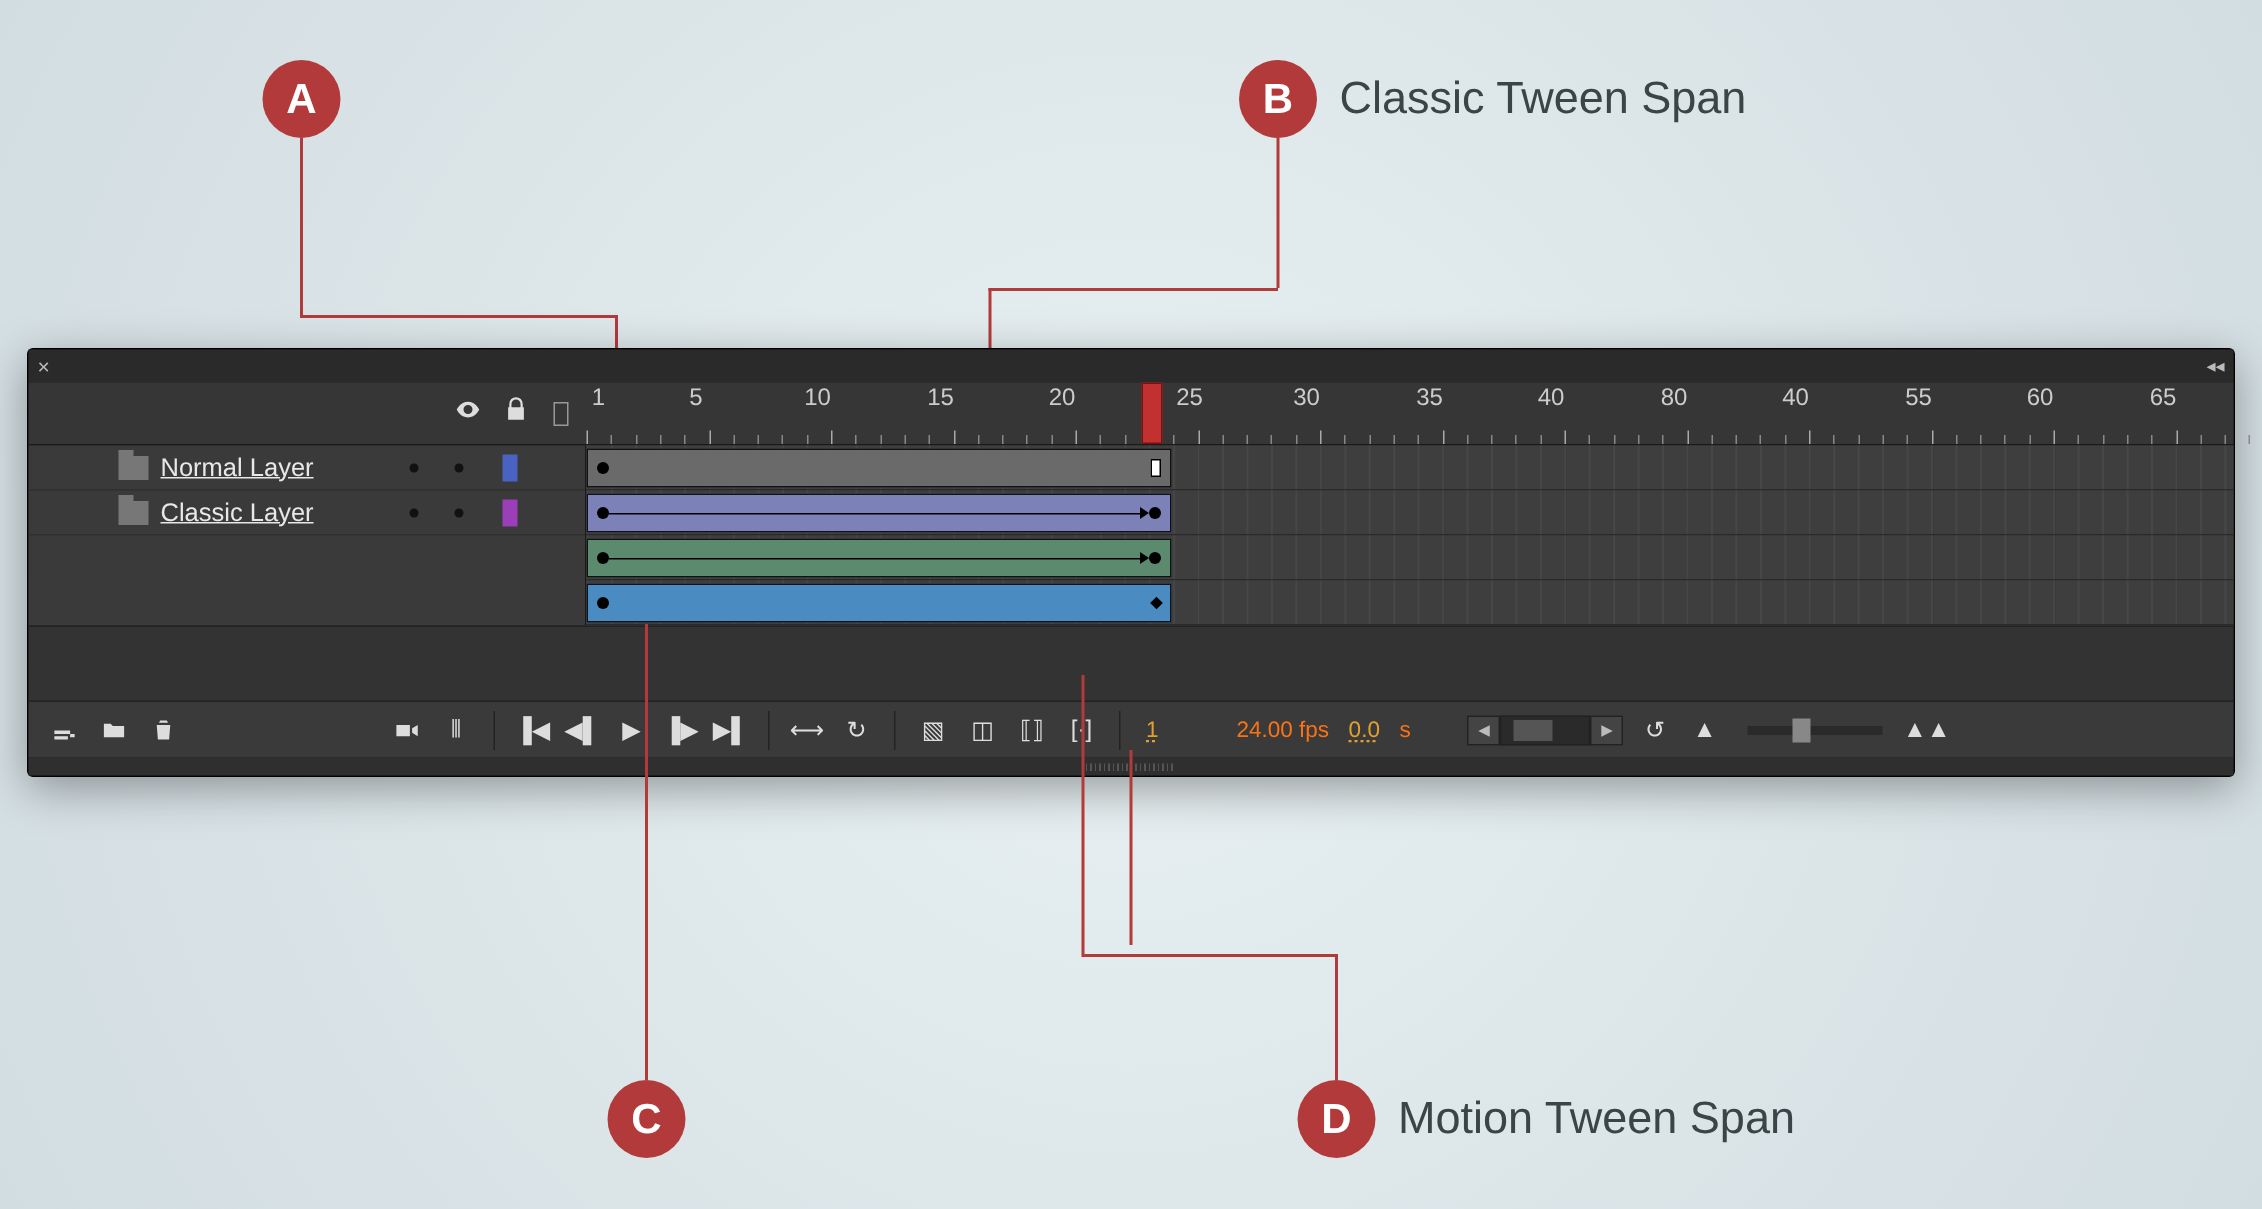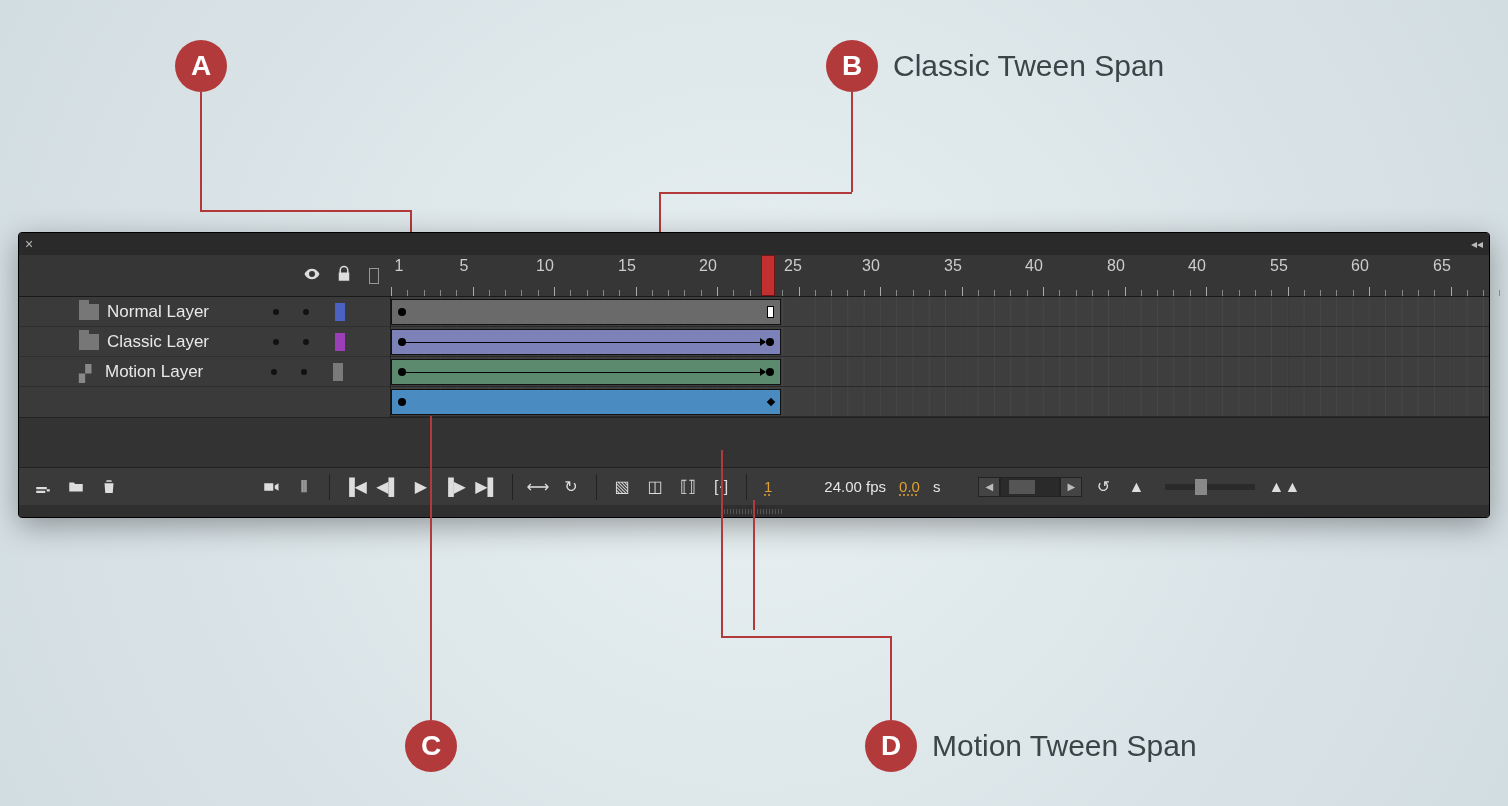--- a/index.html
+++ b/index.html
@@ -161,21 +161,21 @@
   border-bottom: 1px solid #2f2f2f;
 }
 .layer-icon {
   width: 20px; height: 16px; background:#777; position:relative;
 }
 .layer-icon::before{content:"";position:absolute;top:-4px;left:0;width:10px;height:4px;background:#777;}
 .motion-layer-icon {
   width: 18px; height:16px; position:relative;
 }
 .motion-layer-icon::after{content:"▞";color:#888;font-size:16px;}
-.layer-name { flex:0 0 150px;}
+.layer-name { flex:0 0 150px;text-decoration:underline;}
 .toggle-dot {
   width:6px;height:6px;border-radius:50%;background:#111;margin:0 8px;
 }
 .color-swatch {
   width:10px;height:18px;margin-left:10px;
 }
 
 
 .tracks {
   flex: 1;
@@ -235,21 +235,21 @@
   gap: 9px;
   padding: 0 12px;
   color: #ccc;
 }
 .sep { width:1px; height:26px; background:#222; margin:0 4px;}
 .ctrl-btn {
   width:24px;height:24px;display:flex;align-items:center;justify-content:center;
   cursor:pointer; color:#ddd; font-size:16px;
 }
 .yellow { color:#e0a030; font-size:15px; padding:0 4px; text-decoration: underline dotted; text-underline-offset: 3px;}
-.grey-info { color:#e5e5e5; font-size:15px;}
+.grey-info { color:#f97316; font-size:15px;}
 .scrollbar {
   display:flex;align-items:center;gap:0;
 }
 .sb-btn{width:22px;height:20px;background:#444;border:1px solid #222;display:flex;align-items:center;justify-content:center;color:#bbb;font-size:10px;cursor:pointer;}
 .sb-track{width:60px;height:20px;background:#2a2a2a;border:1px solid #222;position:relative;}
 .sb-thumb{position:absolute;left:8px;top:2px;height:14px;width:26px;background:#555;}
 .zoom-slider{width:90px;height:6px;background:#2a2a2a;position:relative;margin:0 8px;}
 .zoom-thumb{position:absolute;top:-5px;left:30px;width:12px;height:16px;background:#888;}
 .footer-grip{height:12px;background:#2f2f2f;display:flex;justify-content:center;align-items:center;}
 .grip{width:60px;height:5px;background-image:repeating-linear-gradient(to right,#555 0 1px,transparent 1px 3px);}
@@ -394,27 +394,20 @@
         <span class="toggle-dot"></span>
         <span class="color-swatch" style="background:#4a63c2"></span>
       </div>
       <div class="layer-row">
         <span class="layer-icon"></span>
         <span class="layer-name">Classic Layer</span>
         <span class="toggle-dot"></span>
         <span class="toggle-dot"></span>
         <span class="color-swatch" style="background:#9a3fb8"></span>
       </div>
-      <div class="layer-row">
-        <span class="motion-layer-icon"></span>
-        <span class="layer-name">Motion Layer</span>
-        <span class="toggle-dot"></span>
-        <span class="toggle-dot"></span>
-        <span class="color-swatch" style="background:#7a7a7a"></span>
-      </div>
     </div>
     <div class="tracks">
 
       <div class="track-row">
         <div class="fifth-grid"></div>
         <div class="frame-grid"></div>
         <div class="span" style="left:0;width:390px;background:#6a6a6a;">
           <span class="kf" style="left:6px"></span>
           <span class="kf-hollow" style="position:absolute;right:6px;top:6px"></span>
         </div>

